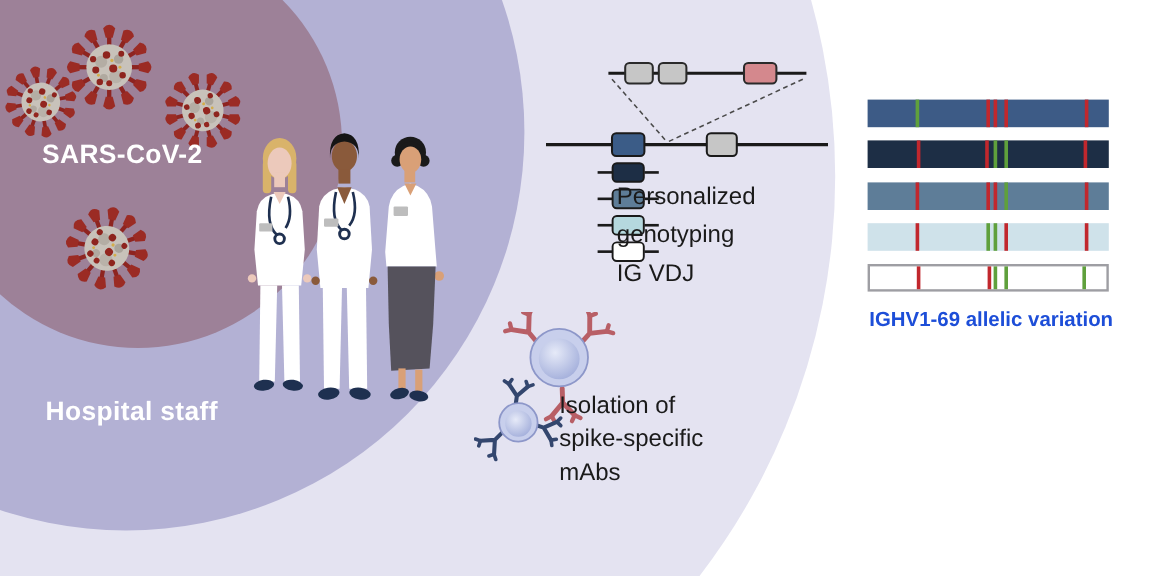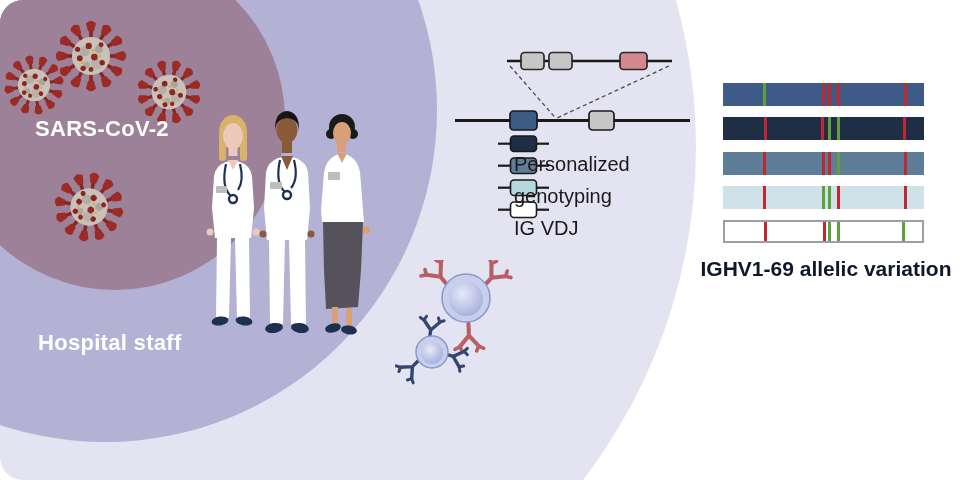--- a/index.html
+++ b/index.html
@@ -1,28 +1,28 @@
 <!DOCTYPE html>
 <html><head>
 <meta charset="utf-8">
 <style>
   html,body{margin:0;padding:0;background:#fff;}
   .canvas{position:relative;width:960px;height:480px;overflow:hidden;background:#fff;
-          font-family:"Liberation Sans",sans-serif;border-radius:23px;}
+          font-family:"Liberation Sans",sans-serif;}
   .circle{position:absolute;border-radius:50%;}
   .circle-outer{left:-398px;top:-400px;width:1094px;height:1094px;background:#e4e3f1;}
   .circle-middle{left:-227px;top:-222px;width:664px;height:664px;background:#b3b1d4;}
   .circle-inner{left:-55px;top:-50px;width:340px;height:340px;background:#9d8198;}
   .label-white{position:absolute;color:#fff;font-weight:bold;font-size:22px;letter-spacing:.3px;}
   .label-sars{left:35px;top:116px;}
   .label-staff{left:38px;top:330px;}
   .caption{position:absolute;color:#1a1a1a;font-size:20px;text-align:left;}
   .caption-genotyping{left:514px;top:148px;width:200px;line-height:32px;}
   .caption-isolation{left:466px;top:324px;width:200px;line-height:28px;}
-  .caption-allelic{left:695px;top:257px;width:262px;font-weight:bold;font-size:21px;text-align:center;color:#0f172a;}
+  .caption-allelic{left:695px;top:257px;width:262px;font-weight:bold;font-size:17px;text-align:center;color:#1d4ed8;}
   .svg-abs{position:absolute;}
   .bars-wrap{position:absolute;left:723px;top:83px;width:201px;height:155px;}
   .allele-bar{position:absolute;left:0;width:201px;height:23px;box-sizing:border-box;}
   .allele-bar .mark{position:absolute;top:0;bottom:0;width:3px;}
 </style>
 </head>
 <body>
 
 <div class="canvas">
 
@@ -187,20 +187,25 @@
     </g>
     <g>
       <use href="#ab" transform="translate(36,68) rotate(8)" stroke="#33466e"></use>
       <use href="#ab" transform="translate(16,108) rotate(-135)" stroke="#33466e"></use>
       <use href="#ab" transform="translate(60,97) rotate(108)" stroke="#33466e"></use>
       <circle cx="37" cy="92" r="16" fill="#c8cfec" stroke="#8d97c9" stroke-width="1.5"></circle>
       <circle cx="37" cy="93" r="11" fill="url(#cellgrad)"></circle>
     </g>
   </svg>
 
+  <div class="caption caption-isolation">
+    <div>Isolation of</div>
+    <div>spike-specific</div>
+    <div>mAbs</div>
+  </div>
 
   <div class="bars-wrap">
       <div class="allele-bar" style="top: 0px; background: rgb(61, 91, 134);">
         <div class="mark" style="left: 19.9%; background: rgb(95, 160, 60);"></div>
         <div class="mark" style="left: 49.5%; background: rgb(193, 39, 45);"></div>
         <div class="mark" style="left: 52.2%; background: rgb(193, 39, 45);"></div>
         <div class="mark" style="left: 56.5%; background: rgb(193, 39, 45);"></div>
         <div class="mark" style="left: 90%; background: rgb(193, 39, 45);"></div>
       </div>
       <div class="allele-bar" style="top: 34.3px; background: rgb(29, 46, 69);">

